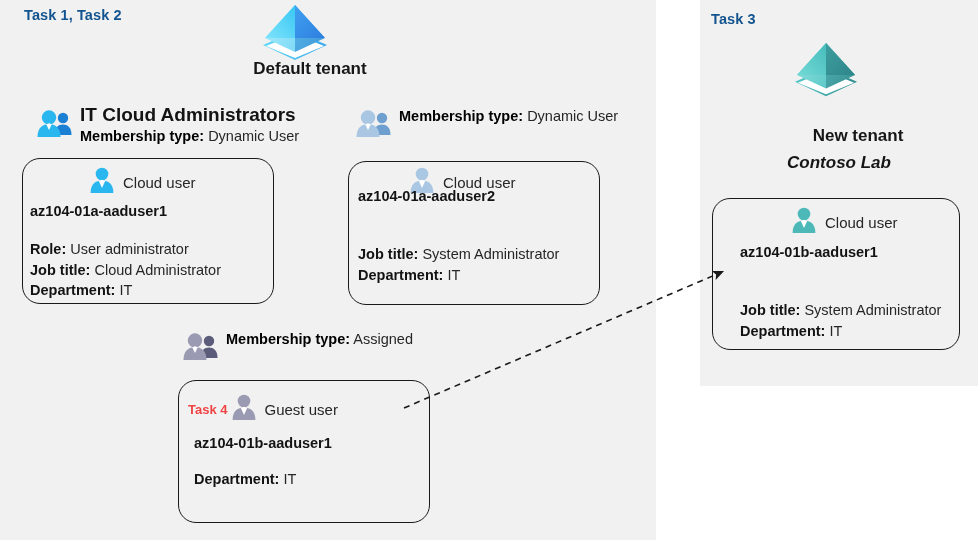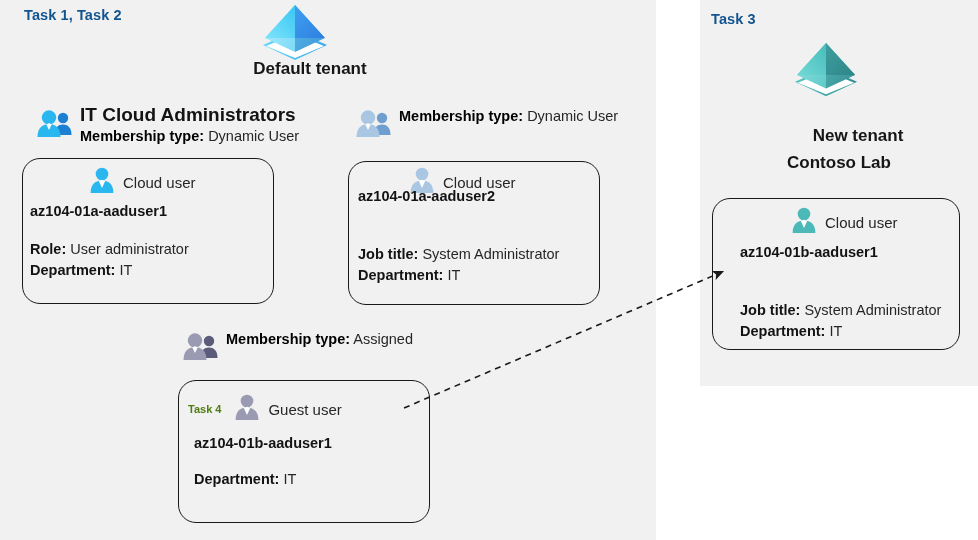--- a/index.html
+++ b/index.html
@@ -33,21 +33,21 @@
     font-weight:bold;
     font-size:17px;
     color:#161616;
     white-space:nowrap;
     text-align:center;
   }
   #default-tenant-icon{left:255px;top:2px;}
   #default-tenant-name{left:180px;top:59px;width:260px;}
   #new-tenant-icon{left:787px;top:40px;}
   #new-tenant-line1{left:700px;top:126px;width:316px;}
-  #new-tenant-line2{left:700px;top:153px;width:278px;}
+  #new-tenant-line2{left:700px;top:153px;width:278px;font-style:italic;}
 
   
   .group{position:absolute;}
   .group-icon{position:absolute;left:0;top:4px;}
   .group-text{position:absolute;left:44px;top:0;white-space:nowrap;}
   .group-name{
     font-weight:bold;font-size:19px;color:#131313;
     line-height:20px;white-space:nowrap;
   }
   .group-member{
@@ -70,21 +70,21 @@
   .card-head{
     position:absolute;
     display:flex;
     align-items:center;
     white-space:nowrap;
   }
   .card-head .utype{
     font-size:15px;color:#262626;margin-left:7px;text-align:center;
   }
   .card-head .task-inline{
-    color:#4d7c0f;font-weight:bold;font-size:11px;margin-right:12px;
+    color:#ef4444;font-weight:bold;font-size:13px;margin-right:2px;
   }
   .card-username{
     position:absolute;
     font-weight:bold;font-size:14.5px;color:#131313;
     white-space:nowrap;
   }
   .card-attrs{
     position:absolute;
     font-size:14.5px;color:#262626;line-height:20.5px;
     white-space:nowrap;
@@ -258,20 +258,24 @@
   </span>
   <span class="utype">Cloud user</span>
 </div>
 <div class="card-username" id="card1-name">az104-01a-aaduser1</div>
 <div class="card-attrs" id="card1-attrs">
   <div>
     <b>Role:</b>
     <span>User administrator</span>
   </div>
   <div>
+    <b>Job title:</b>
+    <span>Cloud Administrator</span>
+  </div>
+  <div>
     <b>Department:</b>
     <span>IT</span>
   </div>
 </div>
 
 <div class="card" id="card-aaduser2"></div>
 <div class="card-head" id="card2-head">
   <span>
     <svg width="28" height="28" viewBox="0 0 28 28">
       <circle cx="14" cy="8" r="6.3" fill="#a9c6e3"></circle>

